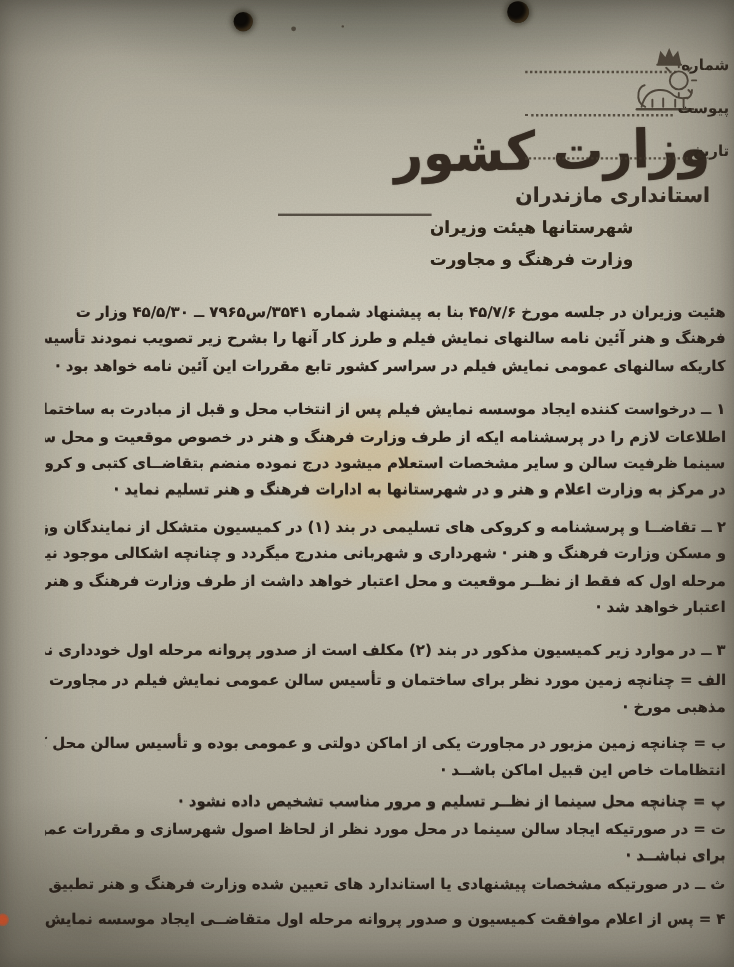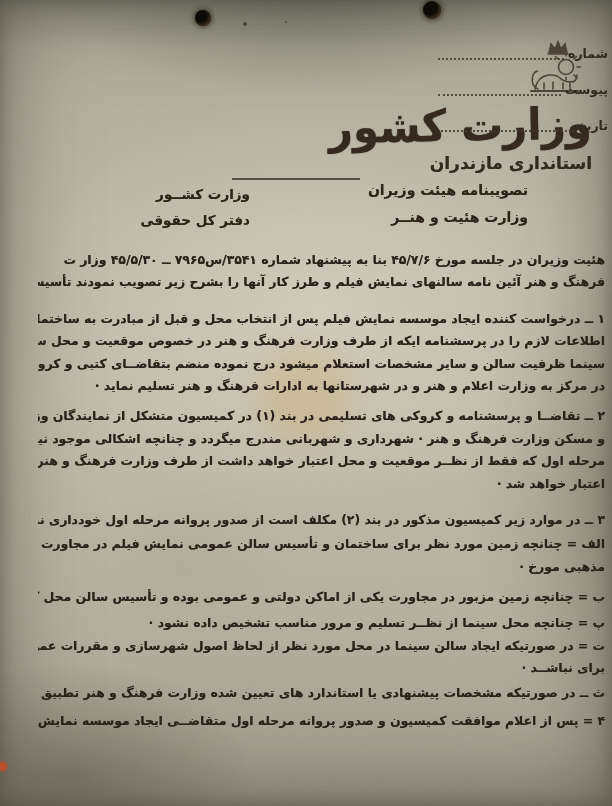--- a/index.html
+++ b/index.html
@@ -37,21 +37,21 @@
   .title{
     margin-top:-2px;
     font-size:42px;font-weight:700;letter-spacing:1px;
     color:#352b22;transform:rotate(-1deg) scaleY(1.05);
     text-shadow:0 0 1px rgba(53,43,34,0.7);
   }
   .subtitle{margin-top:0;font-size:17px;font-weight:700;color:#332a21;text-shadow:0 0 .5px rgba(51,42,33,.6);}
   .subtitle-rule{width:128px;height:0;border-bottom:2px solid #3c332a;margin:5px auto 0 auto;opacity:.8;}
 
   .meta{position:absolute;top:46px;right:4px;width:172px;}
-  .meta-row{display:flex;margin-bottom:21px;}
+  .meta-row{display:flex;align-items:flex-end;margin-bottom:21px;}
   .meta-label{font-size:12.5px;font-weight:700;color:#30281f;white-space:nowrap;order:1;}
   .meta-dots{flex:1;border-bottom:2px dotted #453c30;margin-left:2px;margin-right:4px;height:14px;order:2;opacity:.85;}
 
   .sender{position:absolute;top:181px;right:362px;width:140px;text-align:right;}
   .sender div{font-size:13.5px;font-weight:700;line-height:26px;color:#2e2519;text-shadow:0 0 .5px rgba(46,37,25,.55);}
   .subject{position:absolute;top:177px;right:84px;width:210px;text-align:right;}
   .subject div{font-size:14px;font-weight:700;line-height:27px;color:#2e2519;text-shadow:0 0 .5px rgba(46,37,25,.55);}
 
   .body-text{position:absolute;top:249px;right:7px;left:6px;margin-left:32px;}
   .body-line{
@@ -106,45 +106,43 @@
     <div class="meta-row">
       <span class="meta-label">پیوست</span>
       <span class="meta-dots"></span>
     </div>
     <div class="meta-row">
       <span class="meta-label">تاریخ</span>
       <span class="meta-dots"></span>
     </div>
   </div>
 
-  <div class="sender">
-    <div>وزارت کشــور</div>
-    <div>دفتر کل حقوقی</div>
-  </div>
 
   <div class="subject">
-    <div>تصویبنامه هیئت وزیران</div>
-    <div>وزارت هئیت و هنــر</div>
+    <div>شهرستانها هیئت وزیران</div>
+    <div>وزارت فرهنگ و مجاورت</div>
   </div>
 
   <div class="body-text">
     <div class="body-line">هئیت وزیران در جلسه مورخ ۴۵/۷/۶ بنا به پیشنهاد شماره ۳۵۴۱/س۷۹۶۵ ــ ۴۵/۵/۳۰ وزار ت</div>
     <div class="body-line">فرهنگ و هنر آئین نامه سالنهای نمایش فیلم و طرز کار آنها را بشرح زیر تصویب نمودند تأسیس و طرز ــ</div>
+    <div class="body-line">کاریکه سالنهای عمومی نمایش فیلم در سراسر کشور تابع مقررات این آئین نامه خواهد بود ·</div>
     <div class="body-line g14">۱ ــ درخواست کننده ایجاد موسسه نمایش فیلم پس از انتخاب محل و قبل از مبادرت به ساختمان باید ــ</div>
     <div class="body-line">اطلاعات لازم را در پرسشنامه ایکه از طرف وزارت فرهنگ و هنر در خصوص موقعیت و محل ساختمان درجــه</div>
     <div class="body-line">سینما ظرفیت سالن و سایر مشخصات استعلام میشود درج نموده منضم بتقاضــای کتبی و کروکی های ساختمانی</div>
     <div class="body-line">در مرکز به وزارت اعلام و هنر و در شهرستانها به ادارات فرهنگ و هنر تسلیم نماید ·</div>
     <div class="body-line g8">۲ ــ تقاضــا و پرسشنامه و کروکی های تسلیمی در بند (۱) در کمیسیون متشکل از نمایندگان وزارت آبادانی</div>
     <div class="body-line">و مسکن وزارت فرهنگ و هنر · شهرداری و شهربانی مندرج میگردد و چنانچه اشکالی موجود نیامد پروانــه</div>
     <div class="body-line">مرحله اول که فقط از نظــر موقعیت و محل اعتبار خواهد داشت از طرف وزارت فرهنگ و هنر صادر و بمتقاضــی</div>
     <div class="body-line">اعتبار خواهد شد ·</div>
     <div class="body-line g14">۳ ــ در موارد زیر کمیسیون مذکور در بند (۲) مکلف است از صدور پروانه مرحله اول خودداری نماید ·</div>
     <div class="body-line g2">الف = چنانچه زمین مورد نظر برای ساختمان و تأسیس سالن عمومی نمایش فیلم در مجاورت یکی از اماکـــن</div>
     <div class="body-line">مذهبی مورخ ·</div>
     <div class="body-line g8">ب = چنانچه زمین مزبور در مجاورت یکی از اماکن دولتی و عمومی بوده و تأسیس سالن محل کار یا مانع ــ</div>
+    <div class="body-line">انتظامات خاص این قبیل اماکن باشــد ·</div>
     <div class="body-line g4">پ = چنانچه محل سینما از نظــر تسلیم و مرور مناسب تشخیص داده نشود ·</div>
     <div class="body-line">ت = در صورتیکه ایجاد سالن سینما در محل مورد نظر از لحاظ اصول شهرسازی و مقررات عمومی ساختمانها</div>
     <div class="body-line">برای نباشــد ·</div>
     <div class="body-line g2">ث ــ در صورتیکه مشخصات پیشنهادی یا استاندارد های تعیین شده وزارت فرهنگ و هنر تطبیق ننماید ·</div>
     <div class="body-line g6">۴ = پس از اعلام موافقت کمیسیون و صدور پروانه مرحله اول متقاضــی ایجاد موسسه نمایش فیلم مکلف اســــــت</div>
   </div>
 
   <svg class="grain">
     <filter id="paperNoise">
       <feTurbulence type="fractalNoise" baseFrequency="0.75" numOctaves="2" seed="7" stitchTiles="stitch"></feTurbulence>

